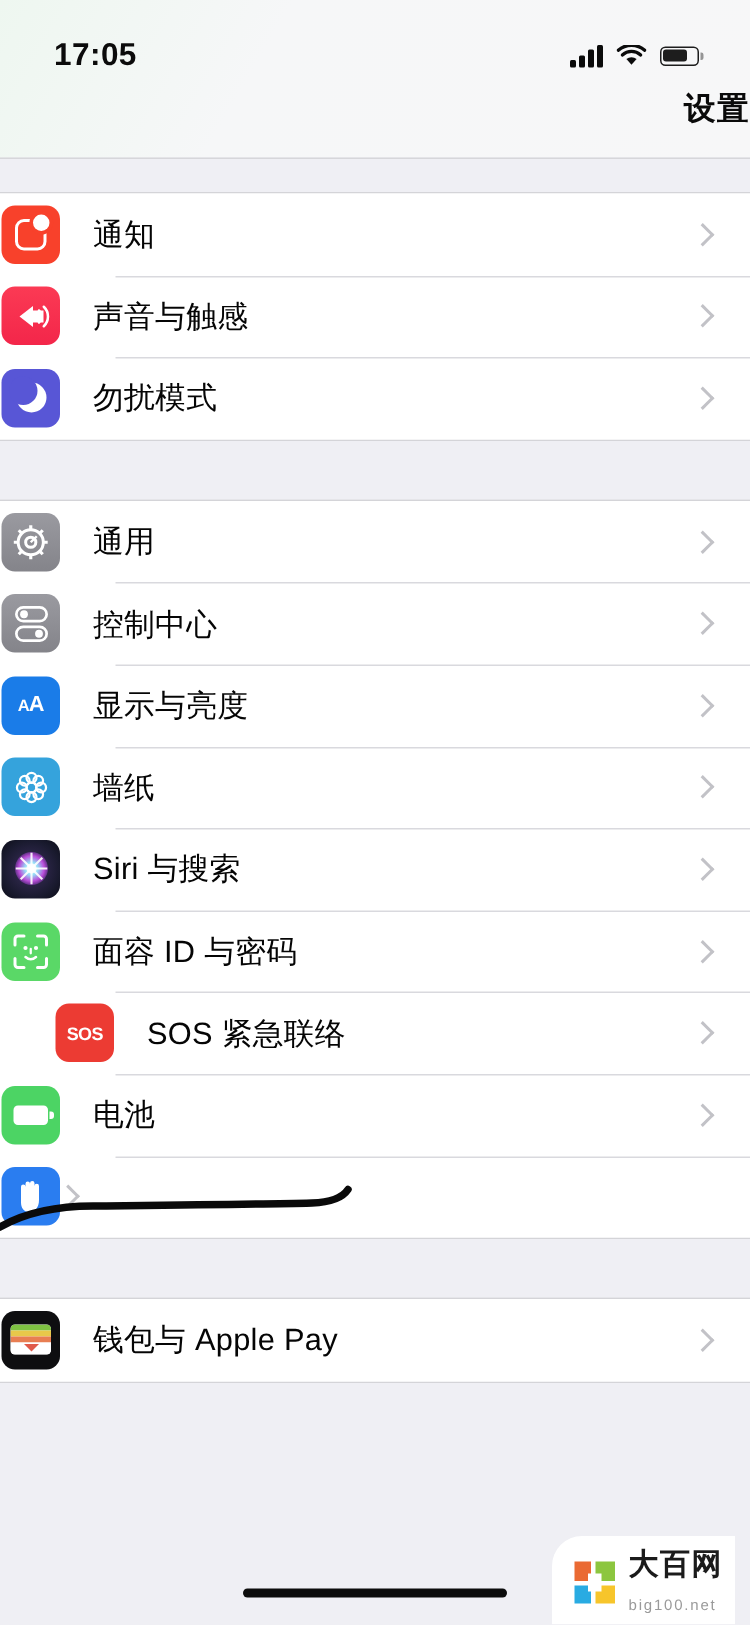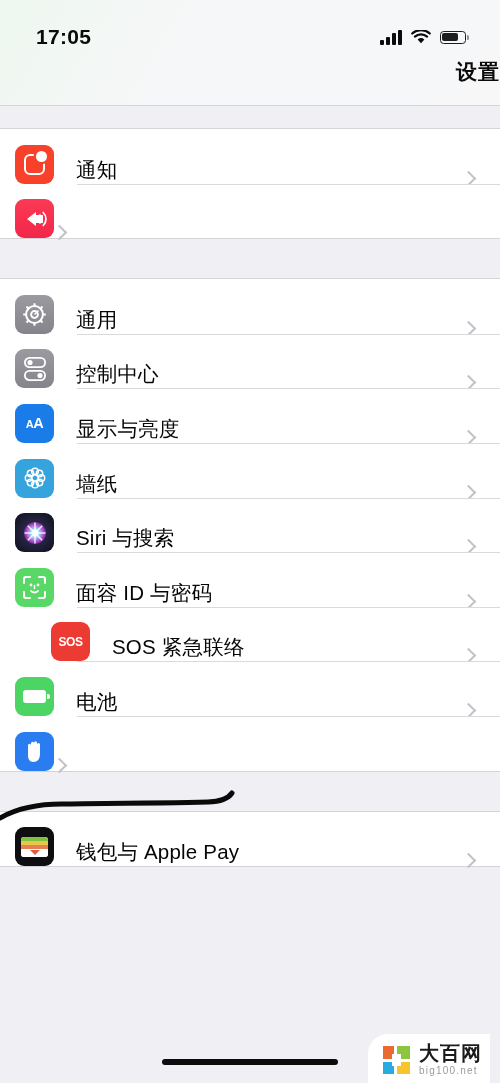--- a/index.html
+++ b/index.html
@@ -53,23 +53,23 @@
     letter-spacing:1px;
   }
 
   
   .group { background:#ffffff; border-top:1px solid #d4d4d8; border-bottom:1px solid #d4d4d8; }
   .gap { height:39px; background:#efeff4; }
   .gap.small { height:22px; }
 
   .row {
     position:relative;
-    display:flex; align-items:flex-end;
+    display:flex; align-items:center;
     height:54.6px;
-    padding-left:15px;
+    padding-left:1px;
     background:#fff;
   }
   .row + .row::before {
     content:"";
     position:absolute; left:77px; right:0; top:0;
     height:1px; background:#d9d9de;
   }
   .icon {
     width:39px; height:39px; border-radius:9px;
     flex:0 0 39px; position:relative; overflow:hidden;
@@ -189,21 +189,21 @@
   
   .watermark {
     position:absolute; right:10px; bottom:0;
     background:#fff; border-top-left-radius:20px;
     padding:9px 8px 7px 14px;
     display:flex; align-items:center; gap:7px; z-index:60;
   }
   .wm-logo { width:30px; height:30px; position:relative; }
   .wm-text { display:flex; flex-direction:column; line-height:1; }
   .wm-cn { font-size:20px; font-weight:bold; color:#1b1b1b; letter-spacing:1px; }
-  .wm-en { font-size:10px; color:#9a9a9a; letter-spacing:1.2px; margin-top:3px; }
+  .wm-en { font-size:10px; color:#9a9a9a; letter-spacing:1.2px; margin-top:13px; }
 </style>
 </head>
 <body>
 
 <div class="phone">
 
   <div class="header">
     <div class="statusbar">
       <div class="status-time">17:05</div>
       <div class="status-right">
@@ -242,23 +242,31 @@
     </div>
 
     <div class="row">
       <div class="icon ic-sound">
         <div class="g-speaker"></div>
         <svg class="g-wave" viewBox="0 0 10 17">
           <path d="M2 4.5 a5.5 5.5 0 0 1 0 8" stroke="#fff" stroke-width="1.7" fill="none" stroke-linecap="round"></path>
           <path d="M5.2 2 a9 9 0 0 1 0 13" stroke="#fff" stroke-width="1.7" fill="none" stroke-linecap="round"></path>
         </svg>
       </div>
-      <div class="chevron"></div>
-    </div>
-
+      <div class="label">声音与触感</div>
+      <div class="chevron"></div>
+    </div>
+
+    <div class="row">
+      <div class="icon ic-dnd">
+        <div class="g-moon"></div>
+      </div>
+      <div class="label">勿扰模式</div>
+      <div class="chevron"></div>
+    </div>
 
   </div>
 
   <div class="gap"></div>
 
   <div class="group">
 
     <div class="row">
       <div class="icon ic-general">
         <svg class="g-gear" viewBox="0 0 27 27">

